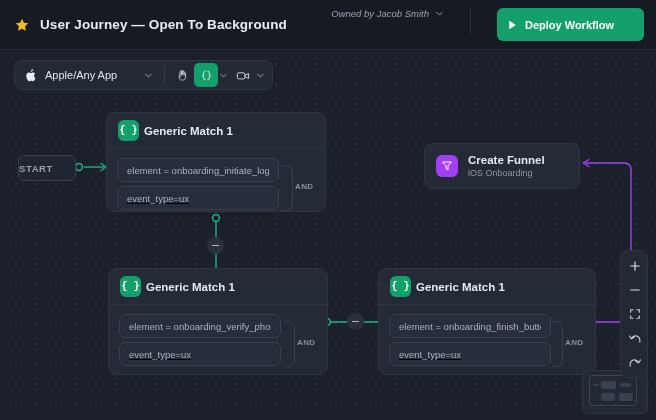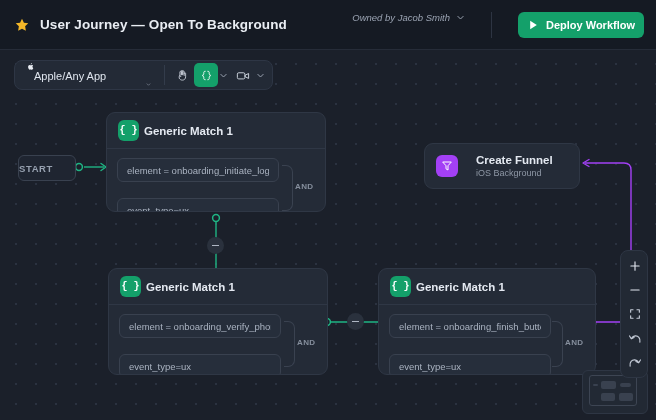--- a/index.html
+++ b/index.html
@@ -61,22 +61,22 @@
   }
   .hdr-divider {
     width: 1px; height: 26px;
     background: #2d3442;
     margin: 0 14px;
   }
   .deploy-btn {
     display: flex; align-items: center;
     background: #14a06a;
     border-radius: 6px;
-    height: 26px;
-    padding: 0 9px 0 11px;
+    height: 33px;
+    padding: 0 30px 0 11px;
     cursor: pointer;
     border: none;
   }
   .deploy-btn .play {
     width: 9px; height: 10px; display: block;
   }
   .deploy-label {
     color: #ffffff;
     font-size: 11px;
     font-weight: bold;
@@ -102,25 +102,24 @@
     height: 30px;
     display: flex; align-items: center;
     background: #232a36;
     border: 1px solid #2e3645;
     border-radius: 8px;
     box-sizing: border-box;
     padding: 0 4px;
     z-index: 20;
   }
   .tb-app {
-    display: flex; 
+    display: flex; align-items: center;
     height: 24px; padding: 0 6px;
     cursor: pointer; border-radius: 5px;
     min-width: 128px;
-    flex-direction: column;
   }
   .apple-icon { width: 11px; height: 13px; display:block; }
   .tb-app-label {
     color: #dfe5ee; font-size: 11px;
     margin-left: 9px; white-space: nowrap;
   }
   .tb-app .chev { margin-left: auto; }
   .tb-sep {
     width: 1px; height: 20px;
     background: #333c4b; margin: 0 5px;
@@ -194,21 +193,21 @@
     height: 24px;
     border: 1px solid #39414f;
     border-radius: 6px;
     background: #262e3b;
     display: flex; align-items: center;
     padding: 0 9px;
     box-sizing: border-box;
     cursor: pointer;
     width: 162px;
   }
-  .cond + .cond { margin-top: 16px; }
+  .cond + .cond { margin-top: 4px; text-decoration: underline; }
   .cond-text {
     color: #aab3c1; font-size: 9.5px;
     white-space: nowrap; overflow: hidden;
   }
   .and-wrap {
     position: absolute;
     right: 9px; top: 16px;
     width: 34px; height: 46px;
   }
   .and-bracket {
@@ -239,21 +238,21 @@
     box-sizing: border-box;
     z-index: 6;
   }
   .funnel-badge {
     width: 22px; height: 22px;
     background: #a340f5;
     border-radius: 6px;
     display: flex; align-items: center; justify-content: center;
     flex: 0 0 auto;
   }
-  .funnel-text { margin-left: 18px; }
+  .funnel-text { margin-left: 10px; }
   .funnel-title {
     color: #e4e9f1; font-size: 11.5px; font-weight: bold;
     white-space: nowrap;
   }
   .funnel-sub {
     color: #8e97a5; font-size: 9px;
     margin-top: 2px; white-space: nowrap;
   }
 
   
@@ -480,21 +479,21 @@
     </div>
 
     <div class="funnel-node">
       <div class="funnel-badge">
         <svg width="12" height="12" viewBox="0 0 18 18">
           <path d="M2.5 3h13l-5 5.6V15l-3-1.8V8.6z" fill="none" stroke="#ffffff" stroke-width="1.5" stroke-linejoin="round"></path>
         </svg>
       </div>
       <div class="funnel-text">
         <div class="funnel-title">Create Funnel</div>
-        <div class="funnel-sub">iOS Background</div>
+        <div class="funnel-sub">iOS Onboarding</div>
       </div>
     </div>
 
     <div class="edge-btn" style="left:207px; top:187px;">
       <i></i>
     </div>
     <div class="edge-btn" style="left:347px; top:263px;">
       <i></i>
     </div>
 

